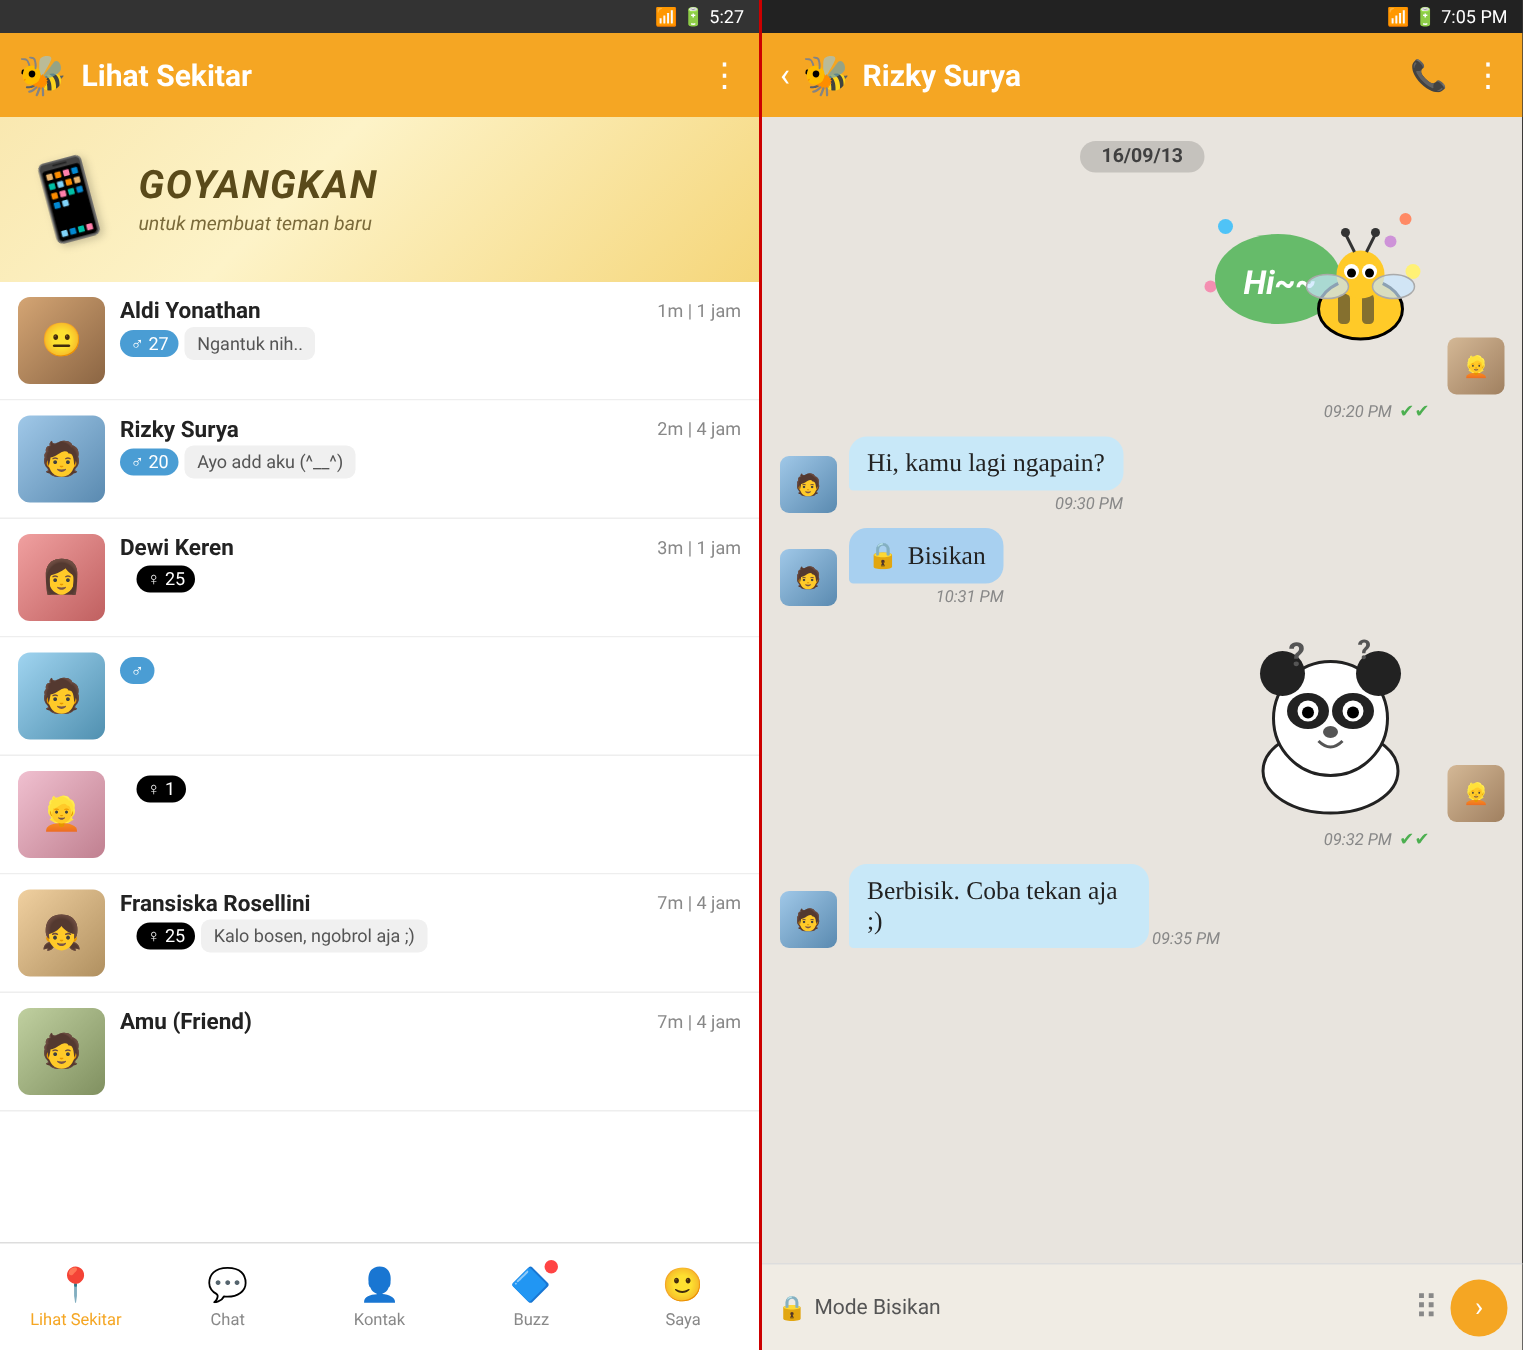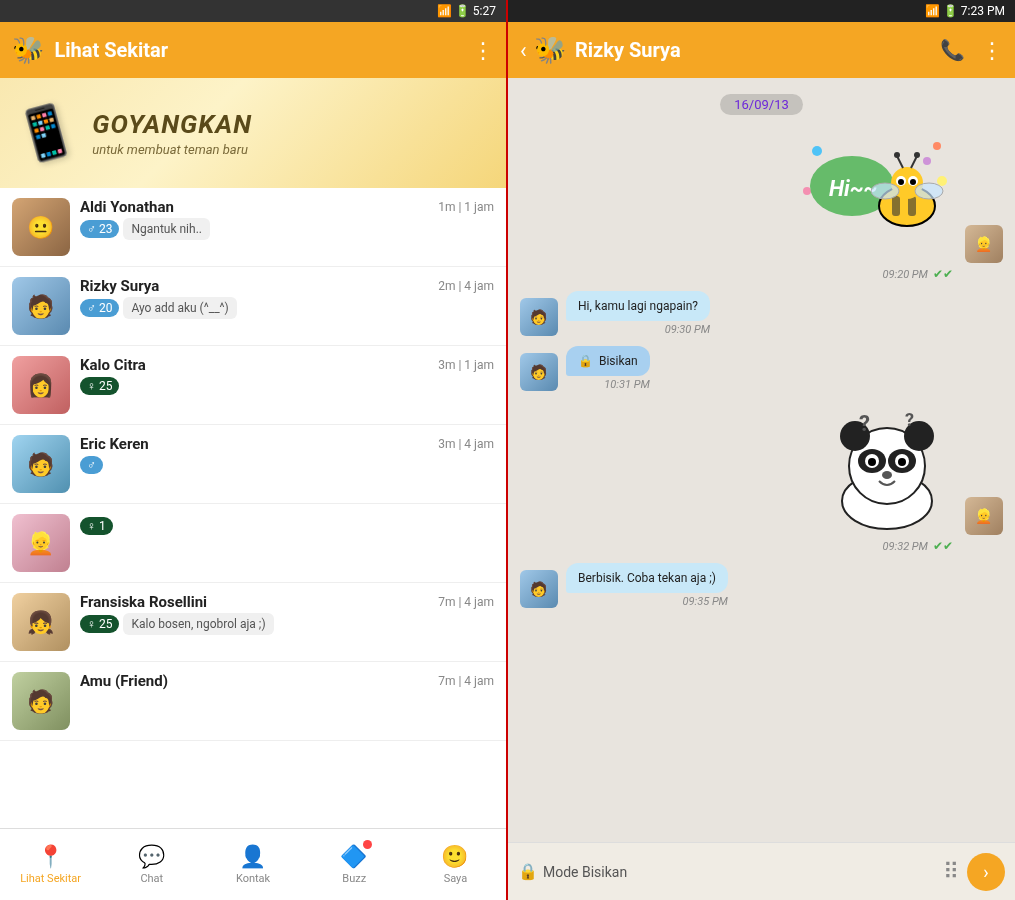--- a/index.html
+++ b/index.html
@@ -162,21 +162,21 @@
       display: inline-flex;
       align-items: center;
       padding: 2px 7px;
       border-radius: 10px;
       font-size: 12px;
       color: #fff;
       margin-top: 3px;
       margin-bottom: 3px;
     }
     .badge-male { background: #4a9dd4; }
-    .badge-female { background: #14532d; }
+    .badge-female { background: #000000; margin-left: 11px; }
 
     .user-preview {
       background: #f0f0f0;
       border-radius: 6px;
       padding: 4px 8px;
       font-size: 12px;
       color: #555;
       margin-top: 2px;
       display: inline-block;
     }
@@ -296,26 +296,27 @@
       overflow-y: auto;
       padding: 10px 12px;
       display: flex;
       flex-direction: column;
       gap: 10px;
     }
 
     .date-label {
       text-align: center;
       background: rgba(0,0,0,0.15);
-      color: #6d28d9;
+      color: #404040;
       border-radius: 12px;
       padding: 3px 14px;
       font-size: 13px;
       align-self: center;
       margin: 6px 0;
+      font-weight: bold;
     }
 
     .message-row {
       display: flex;
       align-items: flex-end;
       gap: 8px;
     }
 
     .message-row.received {
       flex-direction: row;
@@ -334,22 +335,23 @@
       overflow: hidden;
     }
 
     .chat-avatar.rizky-chat { background: linear-gradient(135deg, #a0c8e8, #5a8ab0); }
     .chat-avatar.sender-chat { background: linear-gradient(135deg, #d4b896, #a08060); }
 
     .bubble {
       max-width: 200px;
       padding: 8px 12px;
       border-radius: 12px;
-      font-size: 12px;
+      font-size: 17px;
       position: relative;
+      font-family: Liberation Serif, serif;
     }
 
     .bubble.received {
       background: #c8e8f8;
       color: #222;
       border-bottom-left-radius: 3px;
     }
 
     .bubble.whisper {
       background: #a8d0f0;
@@ -441,55 +443,51 @@
 
   <div class="user-list">
 
     <div class="user-item">
       <div class="avatar aldi">😐</div>
       <div class="user-info">
         <div class="user-top">
           <span class="user-name">Aldi Yonathan</span>
           <span class="user-time">1m | 1 jam</span>
         </div>
-        <span class="user-badge badge-male">♂ 23</span>
+        <span class="user-badge badge-male">♂ 27</span>
         <div class="user-preview">Ngantuk nih..</div>
       </div>
     </div>
 
     <div class="user-item">
       <div class="avatar rizky">🧑</div>
       <div class="user-info">
         <div class="user-top">
           <span class="user-name">Rizky Surya</span>
           <span class="user-time">2m | 4 jam</span>
         </div>
         <span class="user-badge badge-male">♂ 20</span>
         <div class="user-preview">Ayo add aku (^__^)</div>
       </div>
     </div>
 
     <div class="user-item">
       <div class="avatar dewi">👩</div>
       <div class="user-info">
         <div class="user-top">
-          <span class="user-name">Kalo Citra</span>
+          <span class="user-name">Dewi Keren</span>
           <span class="user-time">3m | 1 jam</span>
         </div>
         <span class="user-badge badge-female">♀ 25</span>
       </div>
     </div>
 
     <div class="user-item">
       <div class="avatar eric">🧑</div>
       <div class="user-info">
-        <div class="user-top">
-          <span class="user-name">Eric Keren</span>
-          <span class="user-time">3m | 4 jam</span>
-        </div>
         <span class="user-badge badge-male">♂</span>
       </div>
     </div>
 
     <div class="user-item">
       <div class="avatar cantika">👱</div>
       <div class="user-info">
         <span class="user-badge badge-female">♀ 1</span>
       </div>
     </div>
@@ -541,21 +539,21 @@
     </div>
   </div>
 
 </div>
 
 <div class="right-panel">
 
   <div class="right-status-bar">
     <span>📶</span>&nbsp;
     <span>🔋</span>&nbsp;
-    <span>7:23 PM</span>
+    <span>7:05 PM</span>
   </div>
 
   <div class="right-header">
     <span class="back-icon">‹</span>
     <span class="bee-icon">🐝</span>
     <span class="contact-name">Rizky Surya</span>
     <span class="call-icon">📞</span>
     <span class="more-icon">⋮</span>
   </div>
 
@@ -659,21 +657,21 @@
         </div>
       </div>
       <div style="display:flex;align-items:center;gap:5px;justify-content:flex-end;margin-right:50px;">
         <span class="msg-time">09:32 PM</span>
         <span style="color:#4caf50;font-size:12px;">✔✔</span>
       </div>
     </div>
 
     <div class="message-row received">
       <div class="chat-avatar rizky-chat">🧑</div>
-      <div style="display:flex;flex-direction:column;gap:2px;">
+      <div style="display:flex;flex-direction:row;gap:2px;">
         <div class="bubble received">Berbisik. Coba tekan aja ;)</div>
         <span class="msg-time">09:35 PM</span>
       </div>
     </div>
 
   </div>
 
   <div class="chat-input-bar">
     <div class="whisper-label">
       <span class="lock-icon-sm">🔒</span>

